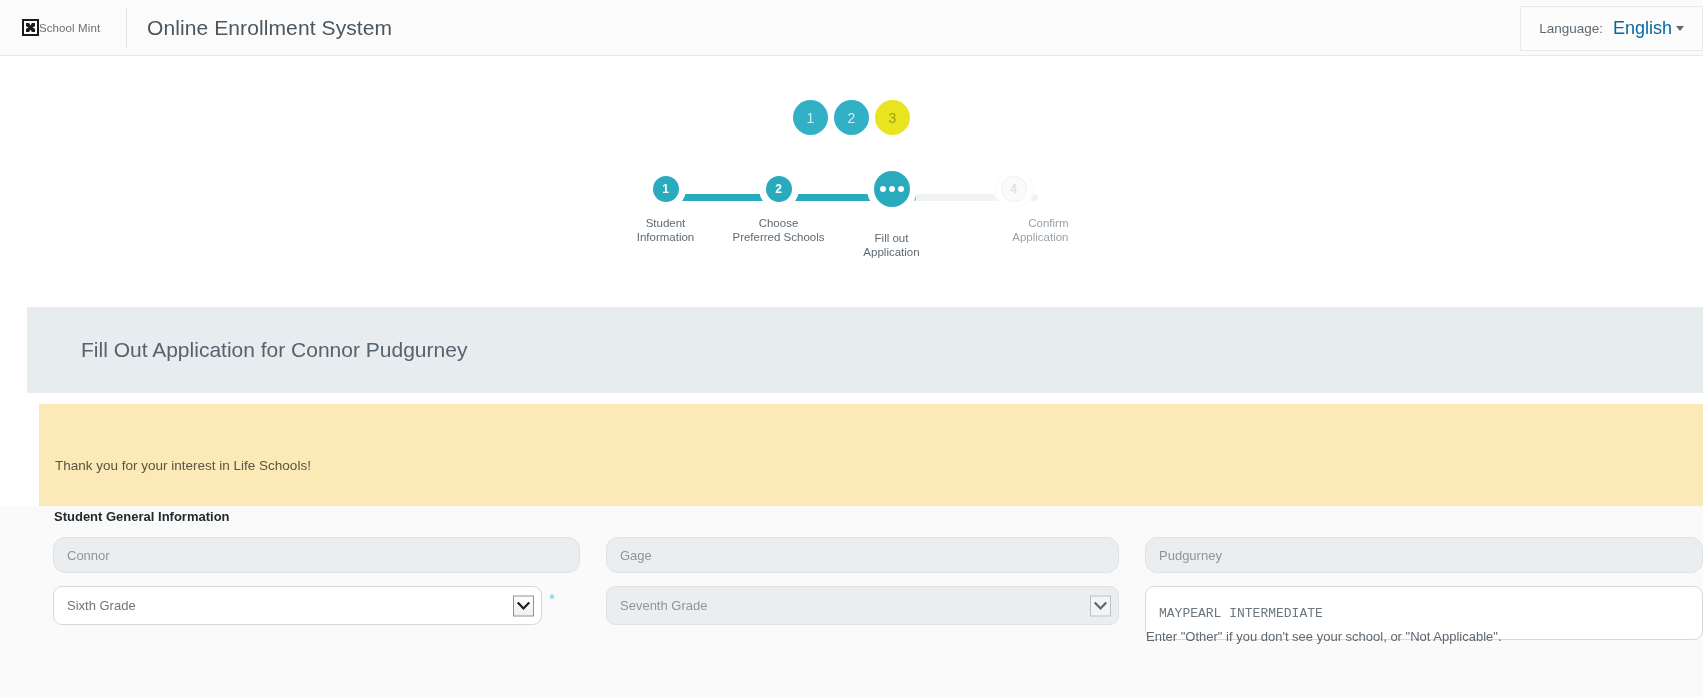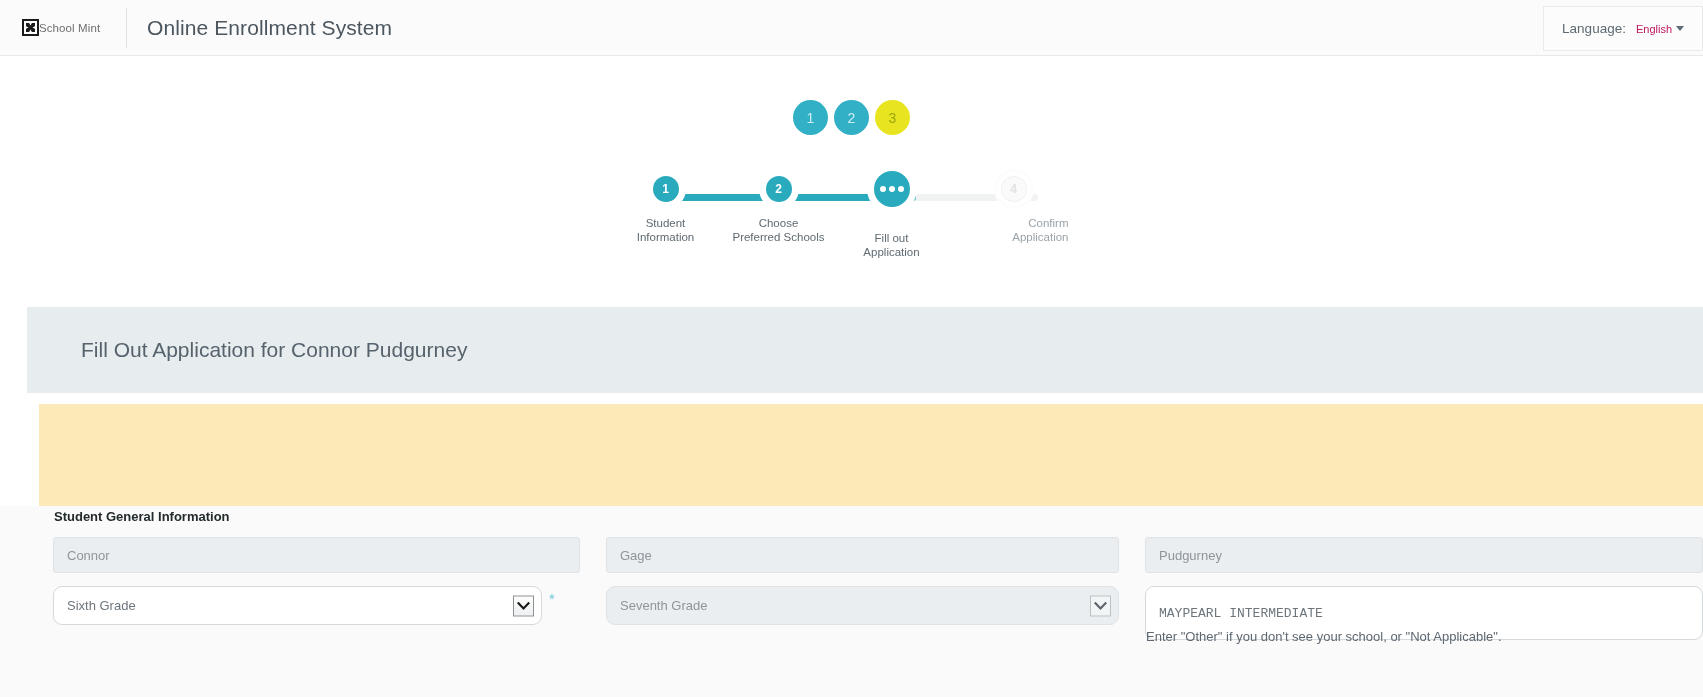--- a/index.html
+++ b/index.html
@@ -47,21 +47,21 @@
   }
   .lang-box{
     position:absolute; right:0px; top:6px;
     height:45px; min-width:157px;
     background:#fcfcfc;
     border:1px solid #eaeaea;
     display:flex; align-items:center; justify-content:center;
     padding:0 18px;
   }
   .lang-label{ font-size:13.5px; color:#5e6a72; }
-  .lang-value{ font-size:11px; color:#be185d; margin-left:10px; }
+  .lang-value{ font-size:18px; color:#0369a1; margin-left:10px; }
   .caret-down{
     display:inline-block; width:0;height:0; margin-left:4px;
     border-left:4px solid transparent; border-right:4px solid transparent;
     border-top:5px solid #5e6a72;
     vertical-align:middle;
   }
 
   
   .pills{
     position:absolute; left:0; top:100px; width:1703px;
@@ -153,21 +153,21 @@
   .row2{ top:80px; }
 
   .col{ position:absolute; }
   .col-a{ left:53px; width:527px; }
   .col-b{ left:606px; width:513px; }
   .col-c{ left:1145px; width:558px; }
 
   .fld{
     width:100%; height:36px;
     border:1px solid #dfe3e6;
-    border-radius:3px;
+    border-radius:12px;
     background:#eaeef0;
     display:flex; align-items:center;
     padding:0 13px;
     font-size:13px; color:#8e959b;
   }
 
   .sel{
     position:relative; height:39px;
     border:1px solid #d4d9dc; border-radius:9px;
     background:#ffffff;
@@ -267,20 +267,21 @@
 Application</div>
     </div>
   </div>
 </div>
 
 <div class="panel-head">
   <div class="panel-title">Fill Out Application for Connor Pudgurney</div>
 </div>
 
 <div class="alert">
+  <p class="second">Thank you for your interest in Life Schools!</p>
 </div>
 
 <div class="form-wrap">
   <div class="section-title">Student General Information</div>
 
   <div class="row row1">
     <div class="col col-a">
       <div class="fld w1">Connor</div>
     </div>
     <div class="col col-b">

